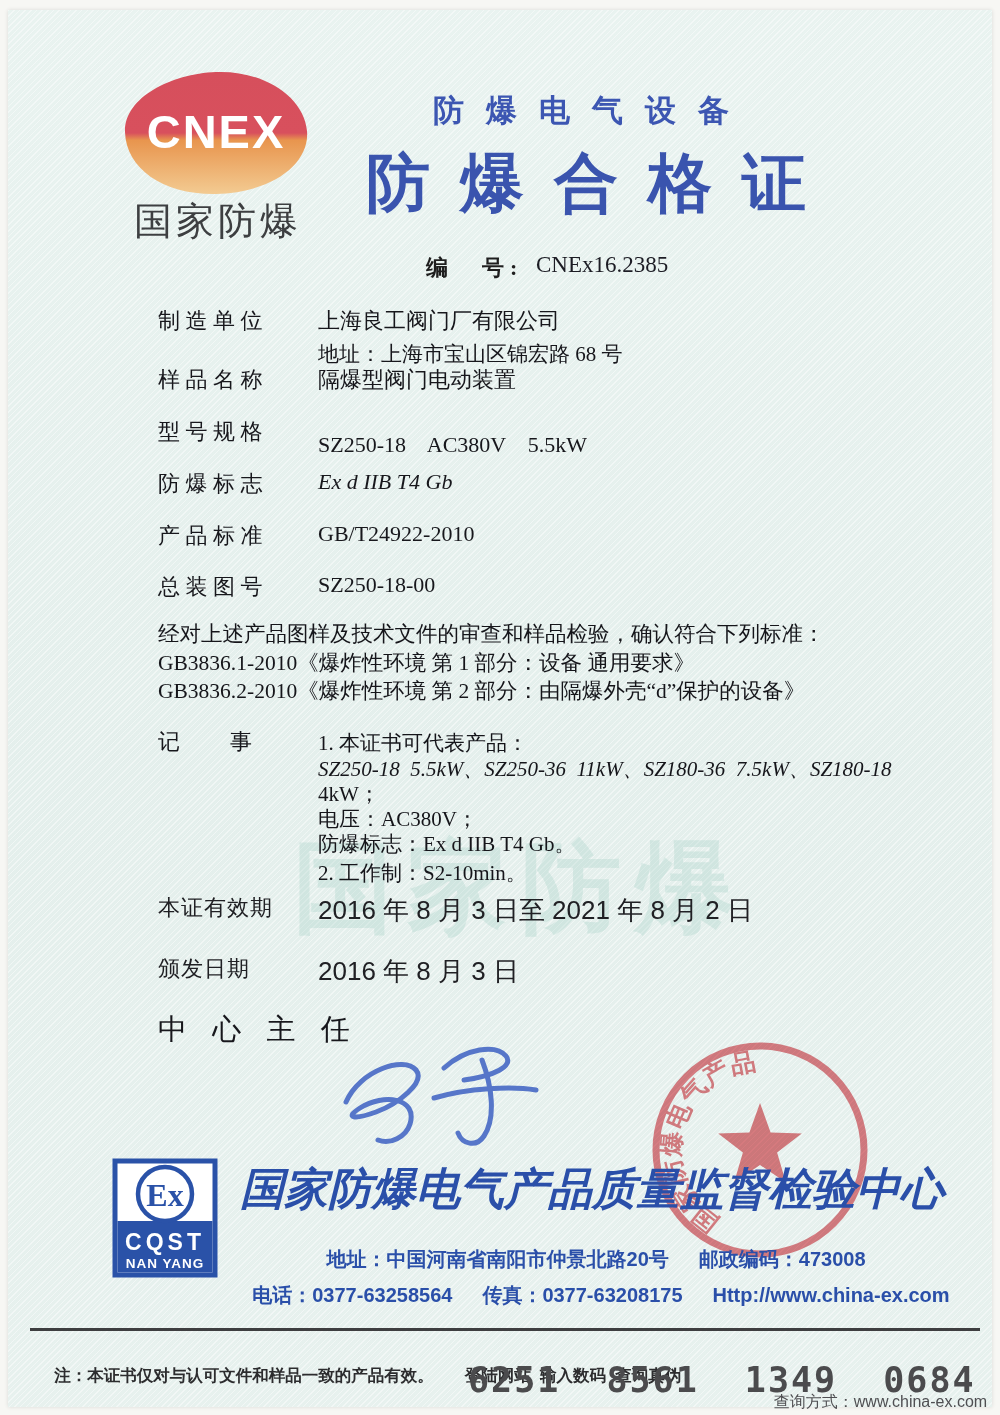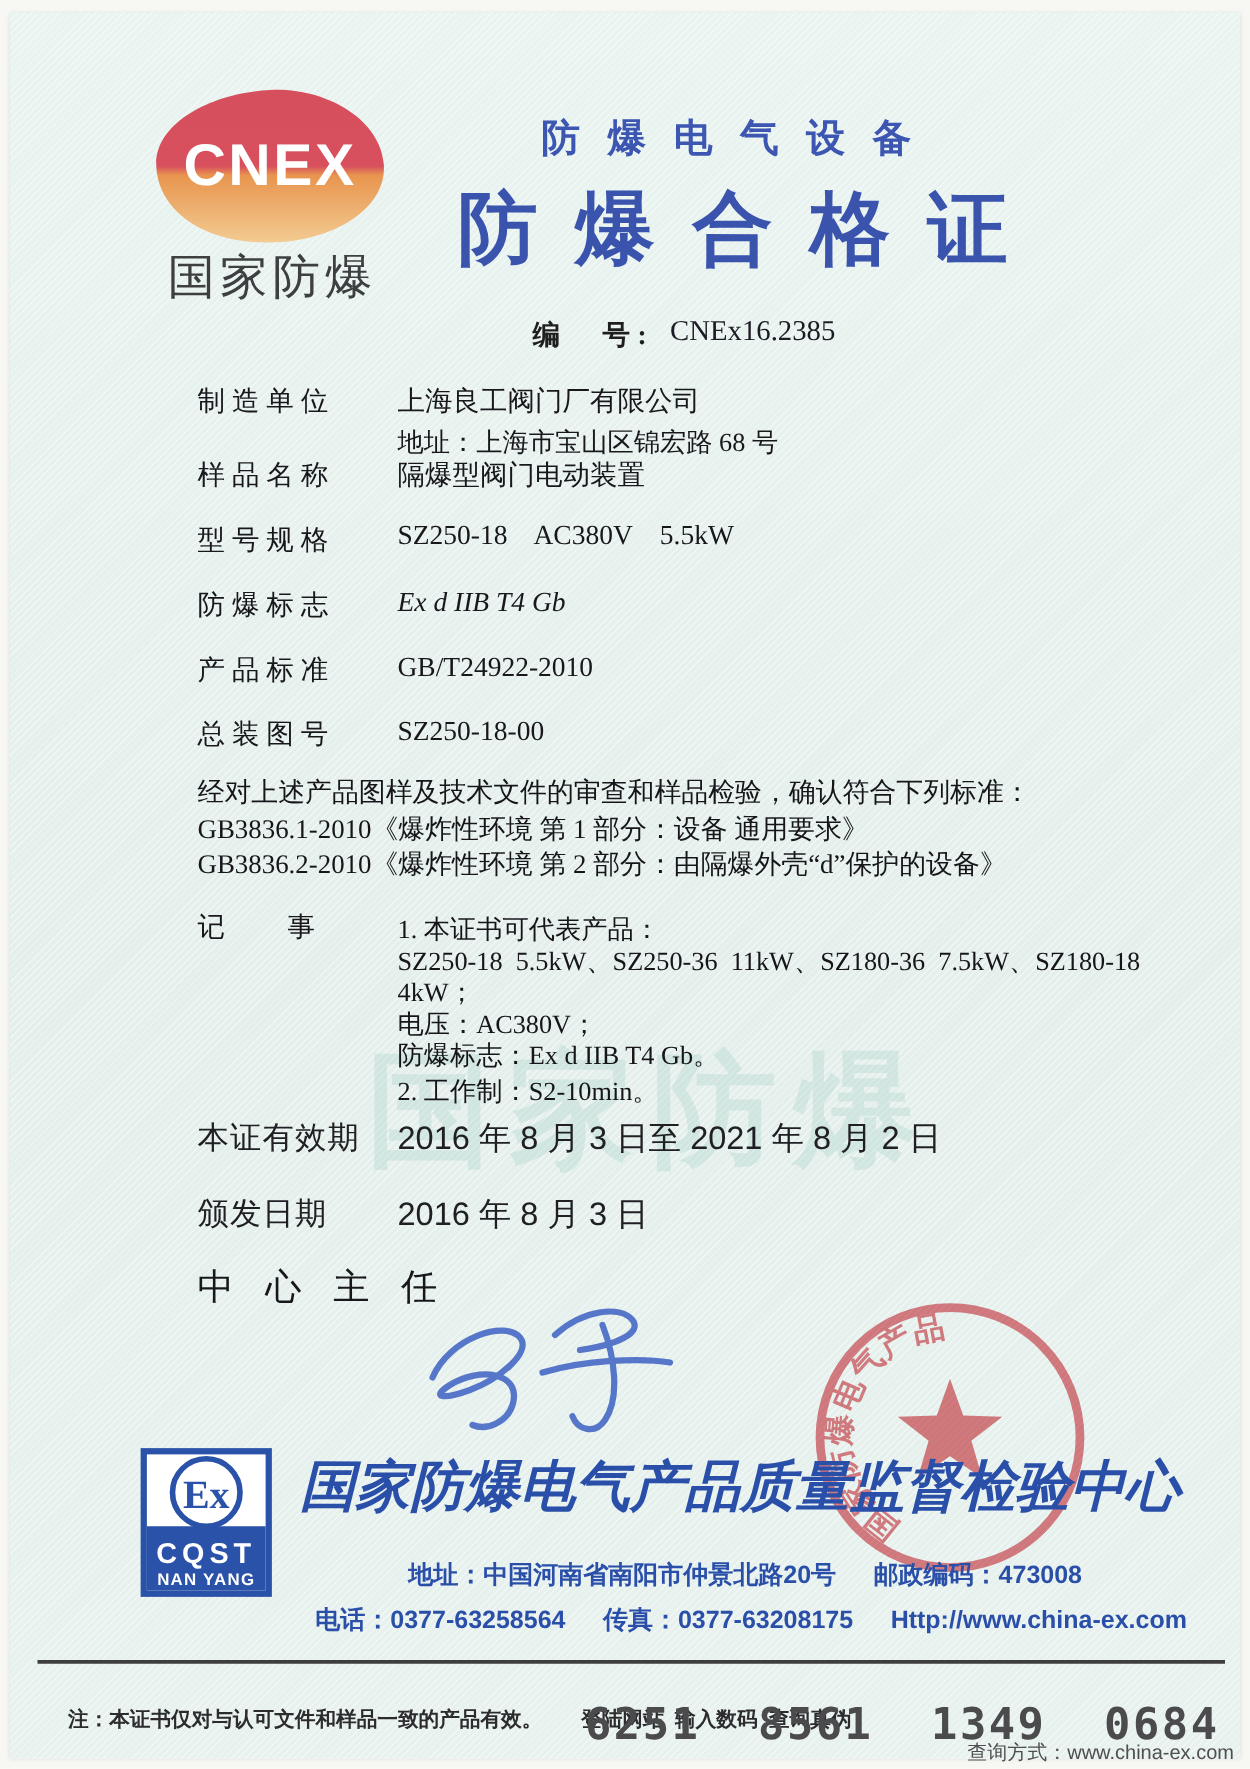--- a/index.html
+++ b/index.html
@@ -28,21 +28,21 @@
   .certno-value{left:528px;top:242px;font-size:23px;color:#1c1c24;}
 
   .flabel{left:150px;font-size:22px;color:#17171c;white-space:pre;}
   .fvalue{left:310px;font-size:22px;color:#17171c;white-space:pre;}
   .sub{font-size:21px;}
 
   .para{left:150px;width:760px;font-size:21.5px;color:#15151a;white-space:nowrap;}
   .remark-line{left:310px;font-size:21px;color:#15151a;white-space:pre;}
 
   .hei{font-family:"Liberation Sans","DejaVu Sans",sans-serif;}
-  .validity-label{left:150px;font-size:25px;color:#202024;letter-spacing:1px;}
+  .validity-label{left:150px;font-size:22px;color:#202024;letter-spacing:1px;}
   .validity-value{left:310px;font-size:26px;color:#202024;}
   .director{left:150px;top:1000px;font-size:29px;color:#17171c;letter-spacing:9px;}
 
   .watermark{left:285px;top:812px;font-size:100px;font-weight:bold;color:rgba(150,200,188,0.26);
     letter-spacing:14px;white-space:nowrap;pointer-events:none;}
 
   #signature{left:318px;top:1022px;}
   #stamp{left:636px;top:1024px;opacity:0.9;mix-blend-mode:multiply;}
 
   #exlogo{left:104px;top:1148px;}
@@ -84,38 +84,38 @@
   <div class="abs certno-label">编　号:</div>
   <div class="abs certno-value">CNEx16.2385</div>
 
   <div class="abs flabel" style="top:296px;">制 造 单 位</div>
   <div class="abs fvalue" style="top:296px;">上海良工阀门厂有限公司</div>
   <div class="abs fvalue sub" style="top:330px;">地址：上海市宝山区锦宏路 68 号</div>
   <div class="abs flabel" style="top:355px;">样 品 名 称</div>
   <div class="abs fvalue" style="top:355px;">隔爆型阀门电动装置</div>
 
   <div class="abs flabel" style="top:407px;">型 号 规 格</div>
-  <div class="abs fvalue" style="top:405px;">SZ250-18    AC380V    5.5kW</div>
+  <div class="abs fvalue" style="top:422px;">SZ250-18    AC380V    5.5kW</div>
 
   <div class="abs flabel" style="top:459px;">防 爆 标 志</div>
   <div class="abs fvalue" style="top:459px;font-style:italic;">Ex d IIB T4 Gb</div>
 
   <div class="abs flabel" style="top:511px;">产 品 标 准</div>
   <div class="abs fvalue" style="top:511px;">GB/T24922-2010</div>
 
   <div class="abs flabel" style="top:562px;">总 装 图 号</div>
   <div class="abs fvalue" style="top:562px;">SZ250-18-00</div>
 
   <div class="abs para" style="top:609px;">经对上述产品图样及技术文件的审查和样品检验，确认符合下列标准：</div>
   <div class="abs para" style="top:638px;">GB3836.1-2010《爆炸性环境 第 1 部分：设备 通用要求》</div>
   <div class="abs para" style="top:666px;">GB3836.2-2010《爆炸性环境 第 2 部分：由隔爆外壳“d”保护的设备》</div>
 
   <div class="abs flabel" style="top:717px;letter-spacing:14px;">记　事</div>
   <div class="abs remark-line" style="top:719px;">1. 本证书可代表产品：</div>
-  <div class="abs remark-line" style="top:745px;">SZ250-18  5.5kW、SZ250-36  11kW、SZ180-36  7.5kW、SZ180-18</div>
+  <div class="abs remark-line" style="top:745px;font-style:italic;">SZ250-18  5.5kW、SZ250-36  11kW、SZ180-36  7.5kW、SZ180-18</div>
   <div class="abs remark-line" style="top:770px;">4kW；</div>
   <div class="abs remark-line" style="top:795px;">电压：AC380V；</div>
   <div class="abs remark-line" style="top:820px;">防爆标志：Ex d IIB T4 Gb。</div>
   <div class="abs remark-line" style="top:849px;">2. 工作制：S2-10min。</div>
 
   <div class="abs validity-label hei" style="top:883px;">本证有效期</div>
   <div class="abs validity-value hei" style="top:883px;">2016 年 8 月 3 日至 2021 年 8 月 2 日</div>
   <div class="abs validity-label hei" style="top:944px;">颁发日期</div>
   <div class="abs validity-value hei" style="top:944px;">2016 年 8 月 3 日</div>
 

